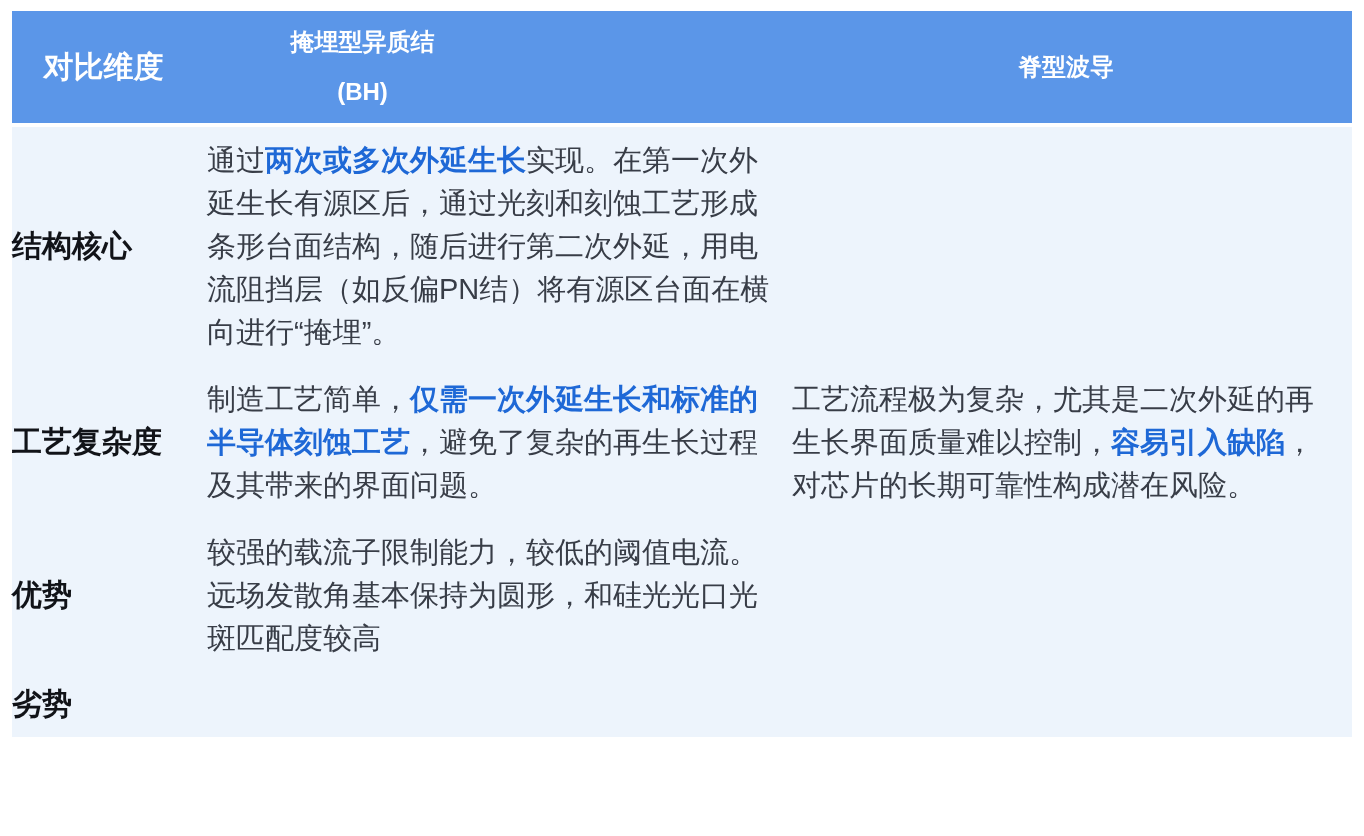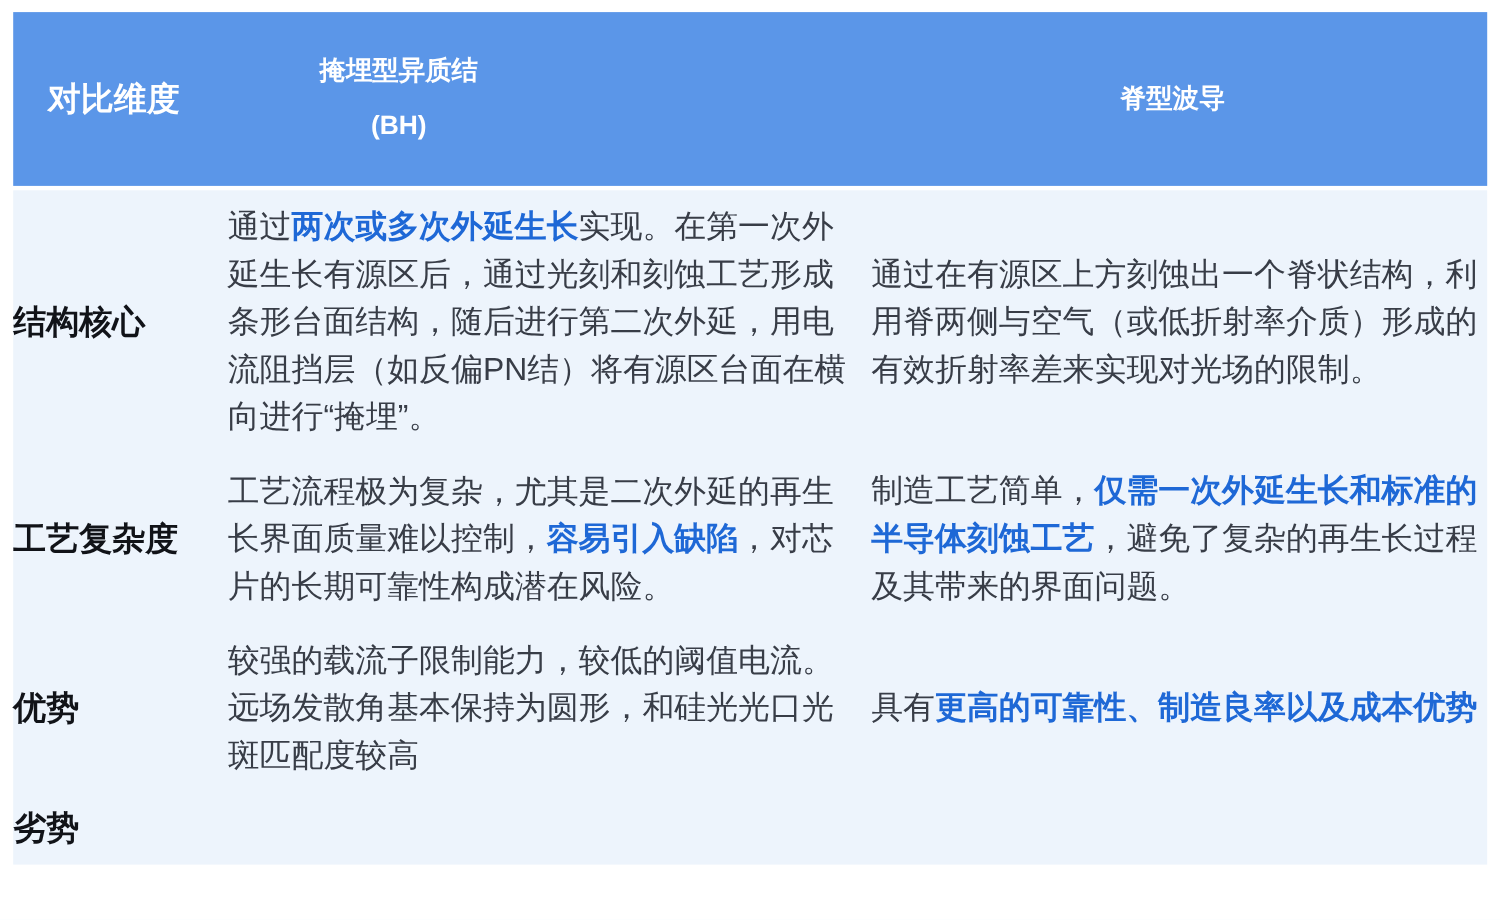--- a/index.html
+++ b/index.html
@@ -18,21 +18,21 @@
   }
   .page{
     width:1340px;margin:10px 12px;
   }
   
   .thead{
     display:grid;
     grid-template-columns:183px 585px 572px;
     background:var(--header-bg);
     color:var(--header-text);
-    height:158px;
+    height:112px;
     align-items:center;
     margin-bottom:4px;
     margin-top:11px;
   }
   .hcell{text-align:center;font-weight:bold;}
   .hcell.dim{font-size:30px;}
   .hcell.two-line{font-size:24px;line-height:2.1;}
   .hcell.bh{padding-right:250px;}
   .hcell.rwg{}
   
@@ -49,21 +49,21 @@
     font-size:30px;
     color:var(--label);
   }
   .cell{
     font-size:29px;
     line-height:43px;
     color:var(--text);
   }
   .cell.bh{padding:0 10px 0 12px;}
   .cell.rwg{padding:0 6px 0 12px;}
-  .cell .hl{color:var(--hl);font-weight:bold;font-family:Liberation Mono, monospace;}
+  .cell .hl{color:var(--hl);font-weight:bold;}
 </style>
 </head>
 <body>
 
 <div class="page">
 
   <div class="thead">
     <div class="hcell dim">对比维度</div>
     <div class="hcell two-line bh">
       <div>掩埋型异质结</div>
@@ -72,33 +72,31 @@
     <div class="hcell two-line rwg">
       <div>脊型波导</div>
     </div>
   </div>
 
   <div class="tbody">
 
     <div class="trow">
       <div class="rlabel">结构核心</div>
       <div class="cell bh"><span>通过</span><span class="hl">两次或多次外延生长</span><span>实现。在第一次外延生长有源区后，通过光刻和刻蚀工艺形成条形台面结构，随后进行第二次外延，用电流阻挡层（如反偏PN结）将有源区台面在横向进行“掩埋”。</span></div>
-      <div class="cell rwg"><span>通过在有源区上方刻蚀出一个脊状结构，利用脊两侧与空气（或低折射率介质）形成的有效折射率差来实现对光场的限制。</span></div>
     </div>
 
     <div class="trow">
       <div class="rlabel">工艺复杂度</div>
+      <div class="cell rwg"><span>制造工艺简单，</span><span class="hl">仅需一次外延生长和标准的半导体刻蚀工艺</span><span>，避免了复杂的再生长过程及其带来的界面问题。</span></div>
       <div class="cell bh"><span>工艺流程极为复杂，尤其是二次外延的再生长界面质量难以控制，</span><span class="hl">容易引入缺陷</span><span>，对芯片的长期可靠性构成潜在风险。</span></div>
-      <div class="cell rwg"><span>制造工艺简单，</span><span class="hl">仅需一次外延生长和标准的半导体刻蚀工艺</span><span>，避免了复杂的再生长过程及其带来的界面问题。</span></div>
     </div>
 
     <div class="trow">
       <div class="rlabel">优势</div>
       <div class="cell bh"><span>较强的载流子限制能力，较低的阈值电流。远场发散角基本保持为圆形，和硅光光口光斑匹配度较高</span></div>
-      <div class="cell rwg"><span>具有</span><span class="hl">更高的可靠性、制造良率以及成本优势</span></div>
     </div>
 
     <div class="trow">
       <div class="rlabel">劣势</div>
     </div>
 
   </div>
 </div>
 
 </body></html>

